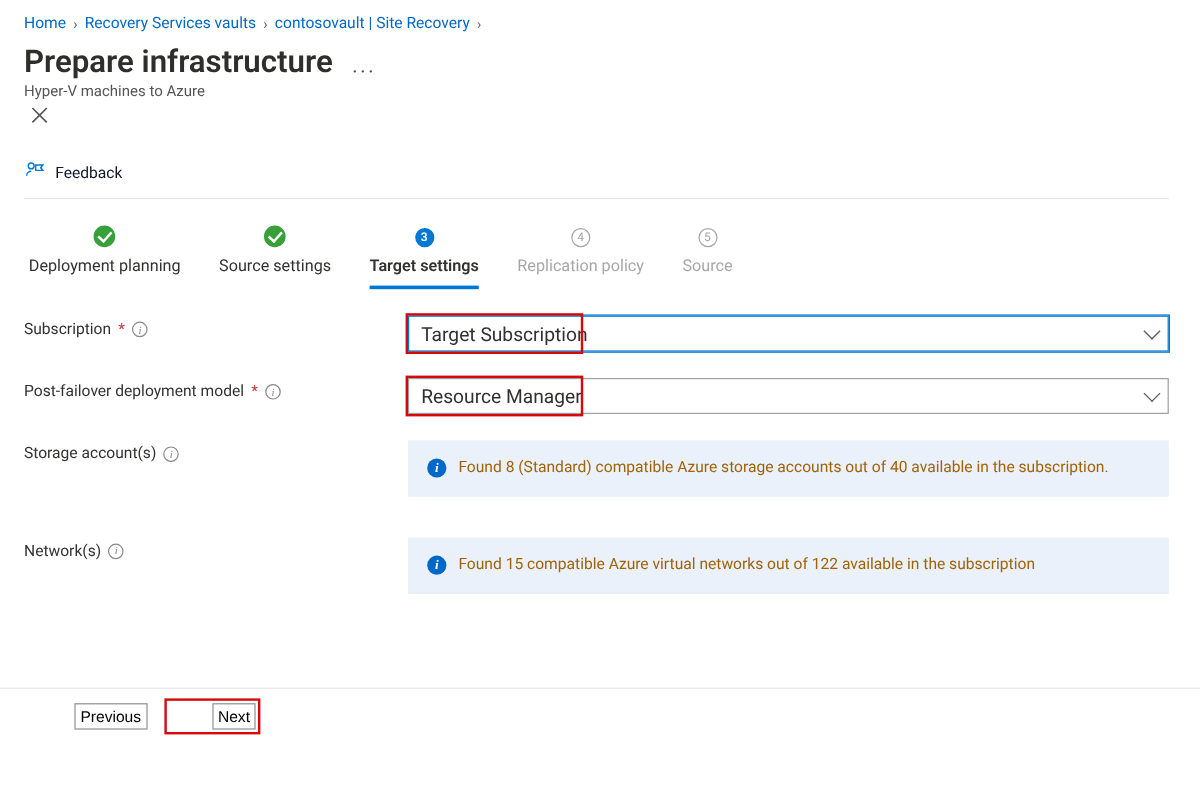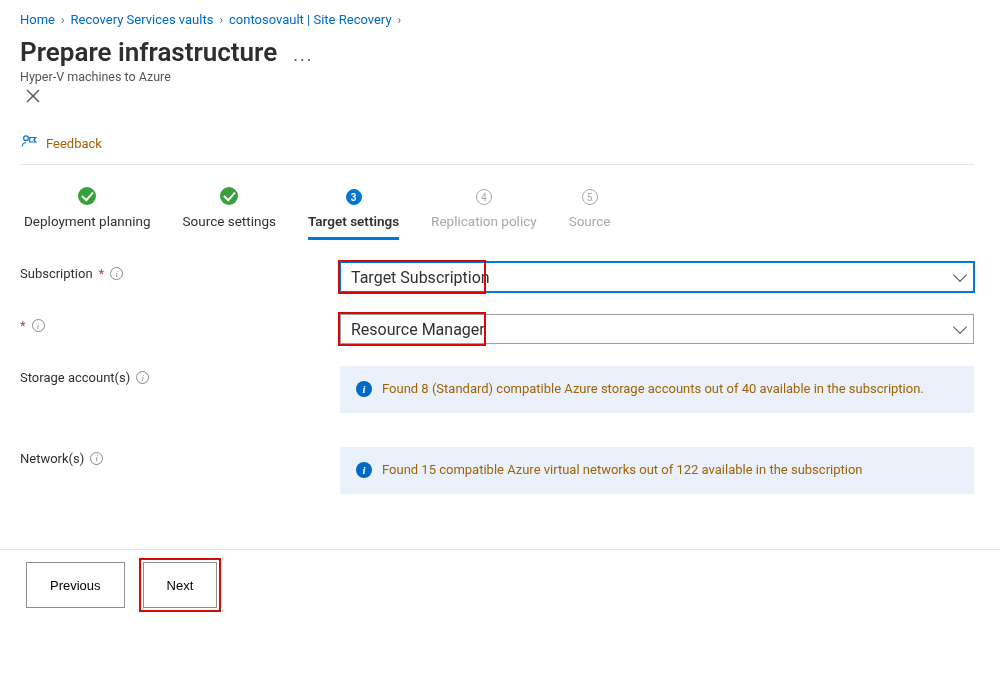--- a/index.html
+++ b/index.html
@@ -63,21 +63,21 @@
   
   .toolbar {
     display: flex;
     align-items: center;
     gap: 8px;
     padding: 14px 0 10px 0;
     border-bottom: 1px solid #e6e6e6;
     margin-top: 8px;
   }
   .feedback-icon { color: #0078d4; }
-  .toolbar span.txt { font-size: 13px; color: #a16207; }
+  .toolbar span.txt { font-size: 13px; color: #0f172a; }
   
   .steps {
     display: flex;
     align-items: flex-end;
     gap: 32px;
     padding: 22px 0 0 4px;
     font-size: 13.5px;
     margin-bottom: 22px;
   }
   .step {
@@ -190,28 +190,29 @@
   
   .footer {
     position: absolute;
     bottom: 0; left: 0; right: 0;
     border-top: 1px solid #e6e6e6;
     padding: 12px 26px 12px 26px;
     display: flex;
     gap: 18px;
   }
   .btn {
-    height: 46px;
-    padding: 0 23px;
+    height: 22px;
+    padding: 0 4px;
     font-size: 13px;
     background: #fff;
     border: 1px solid #8f8f8f;
     cursor: pointer;
     display: inline-flex;
     align-items: center;
+    margin-left: 36px;
   }
   .btn-wrap { position: relative; display: inline-block; }
 </style>
 </head>
 <body>
 
 <div class="page">
 
   <nav class="breadcrumb">
     <a>Home</a>
@@ -282,20 +283,21 @@
       <div class="select-wrap focused">
         <span>Target Subscription</span>
         <span class="chev"></span>
       </div>
       <div class="hl-box" style="left:-2px;top:-2px;width:148px;height:34px;"></div>
     </div>
   </div>
 
   <div class="form-row">
     <div class="form-label">
+      <span>Post-failover deployment model</span>
       <span class="req">*</span>
       <span class="info-icon">i</span>
     </div>
     <div class="form-control" style="position:relative;">
       <div class="select-wrap">
         <span>Resource Manager</span>
         <span class="chev"></span>
       </div>
       <div class="hl-box" style="left:-2px;top:-2px;width:148px;height:34px;"></div>
     </div>

